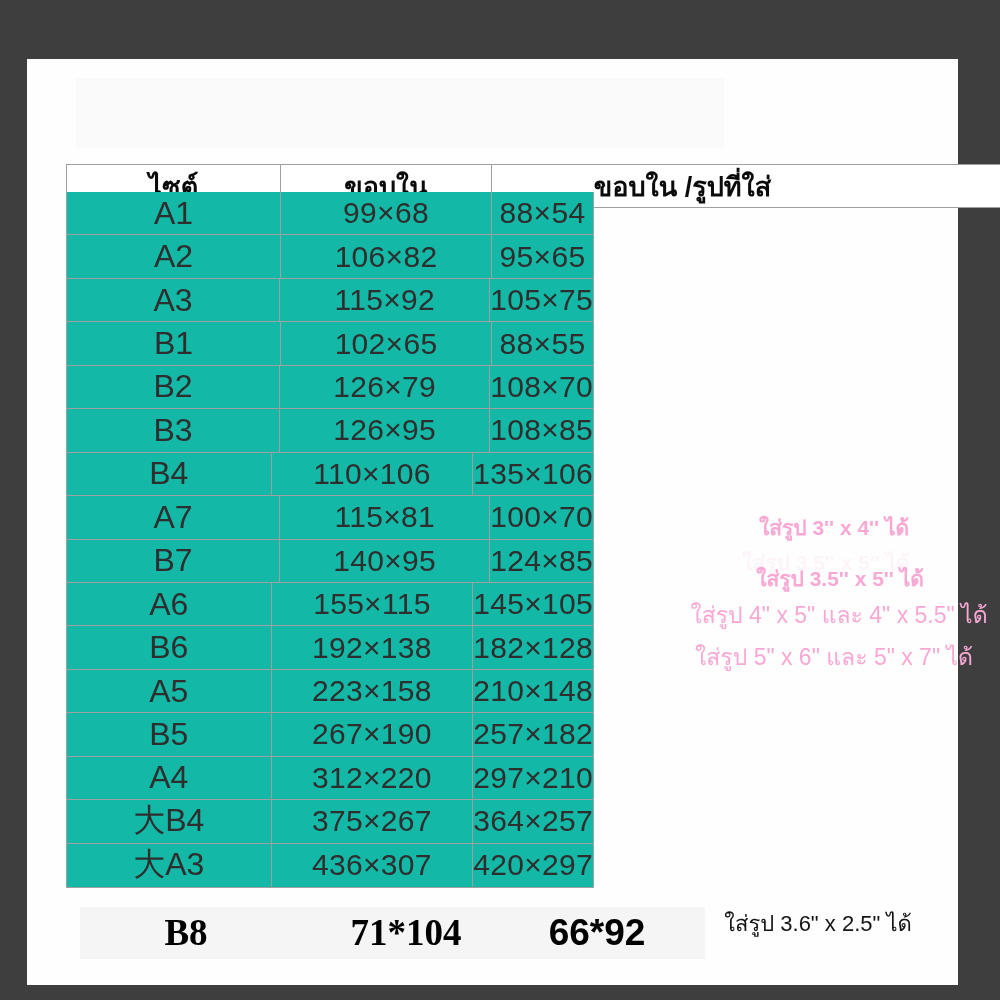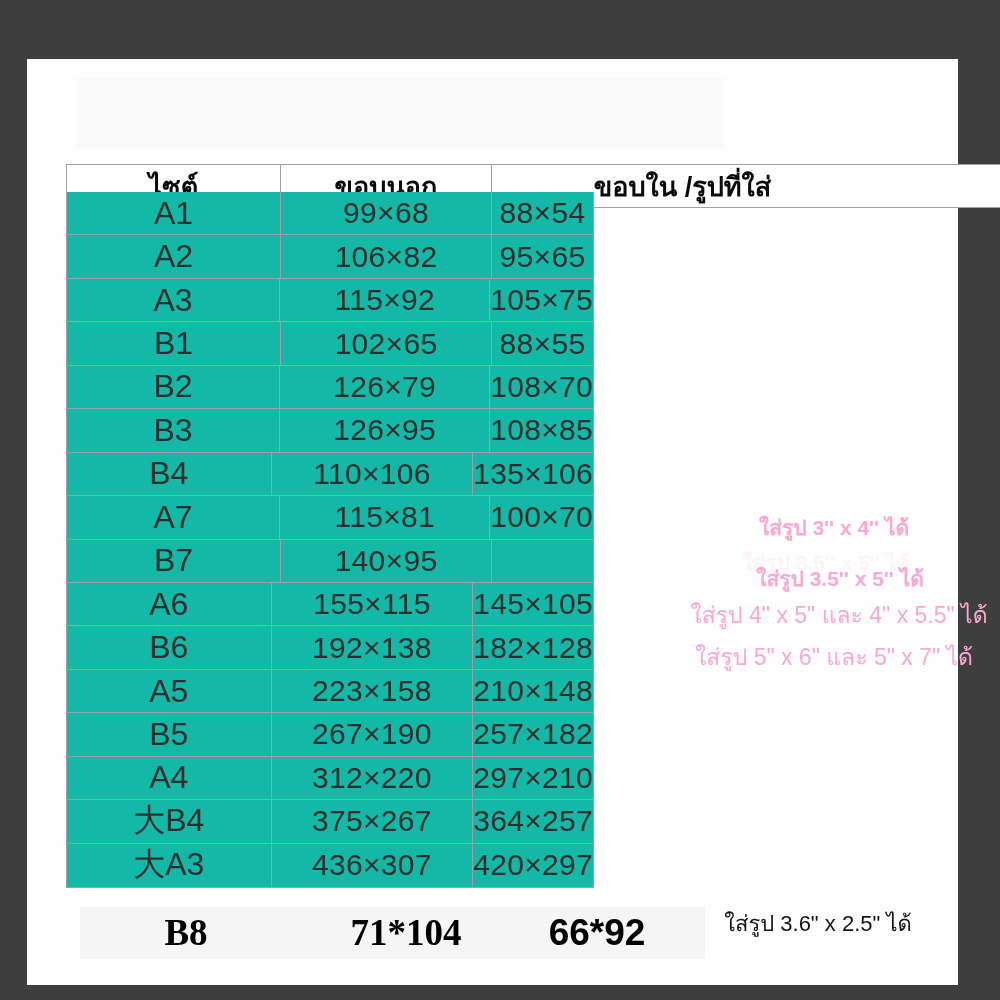--- a/index.html
+++ b/index.html
@@ -58,21 +58,21 @@
 </style>
 </head>
 <body>
 
 <div class="stage">
   <div class="sheet"></div>
   <div class="fade-block"></div>
 
   <div class="thead">
     <div class="hc hc1">ไซต์</div>
-    <div class="hc hc2">ขอบนอก</div>
+    <div class="hc hc2">ขอบใน</div>
     <div class="hc hc3">ขอบใน /รูปที่ใส่</div>
   </div>
 
   <div class="tbody" id="table-body">
       <div class="trow">
         <div class="tc tc1">A1</div>
         <div class="tc tc2">99×68</div>
         <div class="tc tc3">88×54</div>
       </div>
       <div class="trow">
@@ -106,20 +106,21 @@
         <div class="tc tc3">135×106</div>
       </div>
       <div class="trow">
         <div class="tc tc1">A7</div>
         <div class="tc tc2">115×81</div>
         <div class="tc tc3">100×70</div>
       </div>
       <div class="trow">
         <div class="tc tc1">B7</div>
         <div class="tc tc2">140×95</div>
+        <div class="tc tc3">124×85</div>
       </div>
       <div class="trow">
         <div class="tc tc1">A6</div>
         <div class="tc tc2">155×115</div>
         <div class="tc tc3">145×105</div>
       </div>
       <div class="trow">
         <div class="tc tc1">B6</div>
         <div class="tc tc2">192×138</div>
         <div class="tc tc3">182×128</div>

